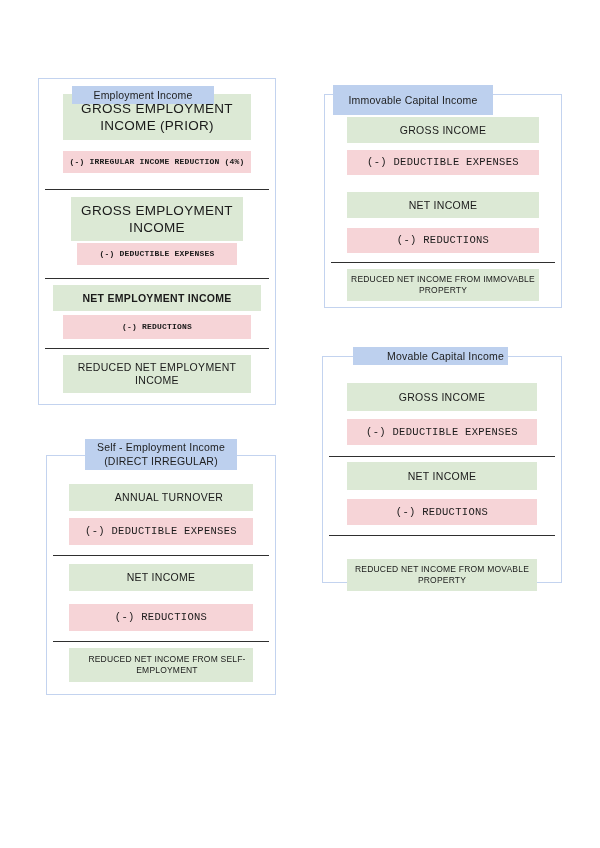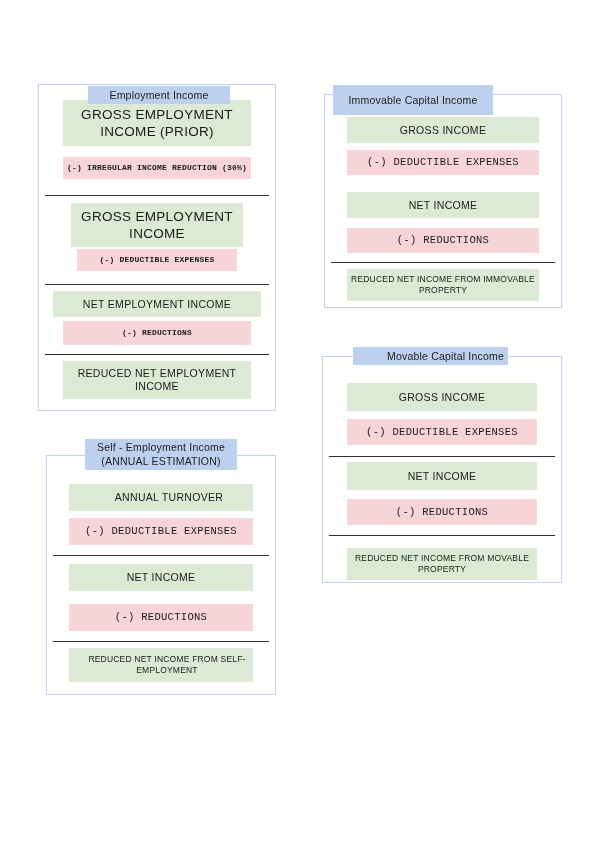--- a/index.html
+++ b/index.html
@@ -93,58 +93,58 @@
     position: absolute;
     height: 0;
     border-top: 1.4px solid #2f2f2f;
   }
 </style>
 </head>
 <body>
 
 <div class="page">
 
-  <div class="panel" style="left:38px; top:84px; width:238px; height:327px;">
+  <div class="panel" style="left:38px; top:78px; width:238px; height:327px;">
 
     <div class="row green t-big" style="top:15px; height:46px; margin:0 24px;">
       <span>GROSS EMPLOYMENT INCOME (PRIOR)</span>
     </div>
 
     <div class="row pink t-small" style="top:72px; height:22px; margin:0 24px;">
-      <span>(-) IRREGULAR INCOME REDUCTION (30%)</span>
+      <span>(-) IRREGULAR INCOME REDUCTION (4%)</span>
     </div>
 
     <div class="divider" style="left:6px; right:6px; top:110px;"></div>
 
     <div class="row green t-big" style="top:118px; height:44px; margin:0 32px;">
       <span>GROSS EMPLOYMENT INCOME</span>
     </div>
 
     <div class="row pink t-small" style="top:164px; height:22px; margin:0 38px;">
       <span>(-) DEDUCTIBLE EXPENSES</span>
     </div>
 
     <div class="divider" style="left:6px; right:6px; top:199px;"></div>
 
-    <div class="row green t-mid" style="top:206px; height:26px; margin:0 14px;">
+    <div class="row green t-mid" style="top:206px; height:26px; margin:0 14px;font-weight:bold;">
       <span>NET EMPLOYMENT INCOME</span>
     </div>
 
     <div class="row pink t-small" style="top:236px; height:24px; margin:0 24px;">
       <span>(-) REDUCTIONS</span>
     </div>
 
     <div class="divider" style="left:6px; right:6px; top:269px;"></div>
 
     <div class="row green t-mid" style="top:276px; height:38px; margin:0 24px;">
       <span>REDUCED NET EMPLOYMENT INCOME</span>
     </div>
   </div>
 
-  <div class="panel-header" style="left:88px; top:86px; width:142px; height:18px;">
+  <div class="panel-header" style="left:72px; top:86px; width:142px; height:18px;">
     <span>Employment Income</span>
   </div>
 
   <div class="panel" style="left:46px; top:455px; width:230px; height:240px;">
 
     <div class="row green t-mid" style="top:28px; height:27px; margin:0 22px;padding-left:16px;">
       <span>ANNUAL TURNOVER</span>
     </div>
 
     <div class="row pink t-mid" style="top:62px; height:27px; margin:0 22px;">
@@ -163,21 +163,21 @@
 
     <div class="divider" style="left:6px; right:6px; top:185px;"></div>
 
     <div class="row green t-tiny" style="top:192px; height:34px; margin:0 22px;padding-left:12px;">
       <span>REDUCED NET INCOME FROM SELF-EMPLOYMENT</span>
     </div>
   </div>
 
   <div class="panel-header two-line" style="left:85px; top:439px; width:152px; height:31px;">
     <span>Self - Employment Income</span>
-    <span>(ANNUAL ESTIMATION)</span>
+    <span>(DIRECT IRREGULAR)</span>
   </div>
 
   <div class="panel" style="left:324px; top:94px; width:238px; height:214px;">
 
     <div class="row green t-mid" style="top:22px; height:26px; margin:0 22px;">
       <span>GROSS INCOME</span>
     </div>
 
     <div class="row pink t-mid" style="top:55px; height:25px; margin:0 22px;">
       <span>(-) DEDUCTIBLE EXPENSES</span>
@@ -217,21 +217,21 @@
     <div class="row green t-mid" style="top:105px; height:28px; margin:0 24px;">
       <span>NET INCOME</span>
     </div>
 
     <div class="row pink t-mid" style="top:142px; height:26px; margin:0 24px;">
       <span>(-) REDUCTIONS</span>
     </div>
 
     <div class="divider" style="left:6px; right:6px; top:178px;"></div>
 
-    <div class="row green t-tiny" style="top:185px; height:32px; margin:6px 24px;">
+    <div class="row green t-tiny" style="top:185px; height:32px; margin:17px 24px;">
       <span>REDUCED NET INCOME FROM MOVABLE PROPERTY</span>
     </div>
   </div>
 
   <div class="panel-header" style="left:353px; top:347px; width:155px; height:18px;justify-content:flex-end;">
     <span>Movable Capital Income</span>
   </div>
 
 </div>
 

